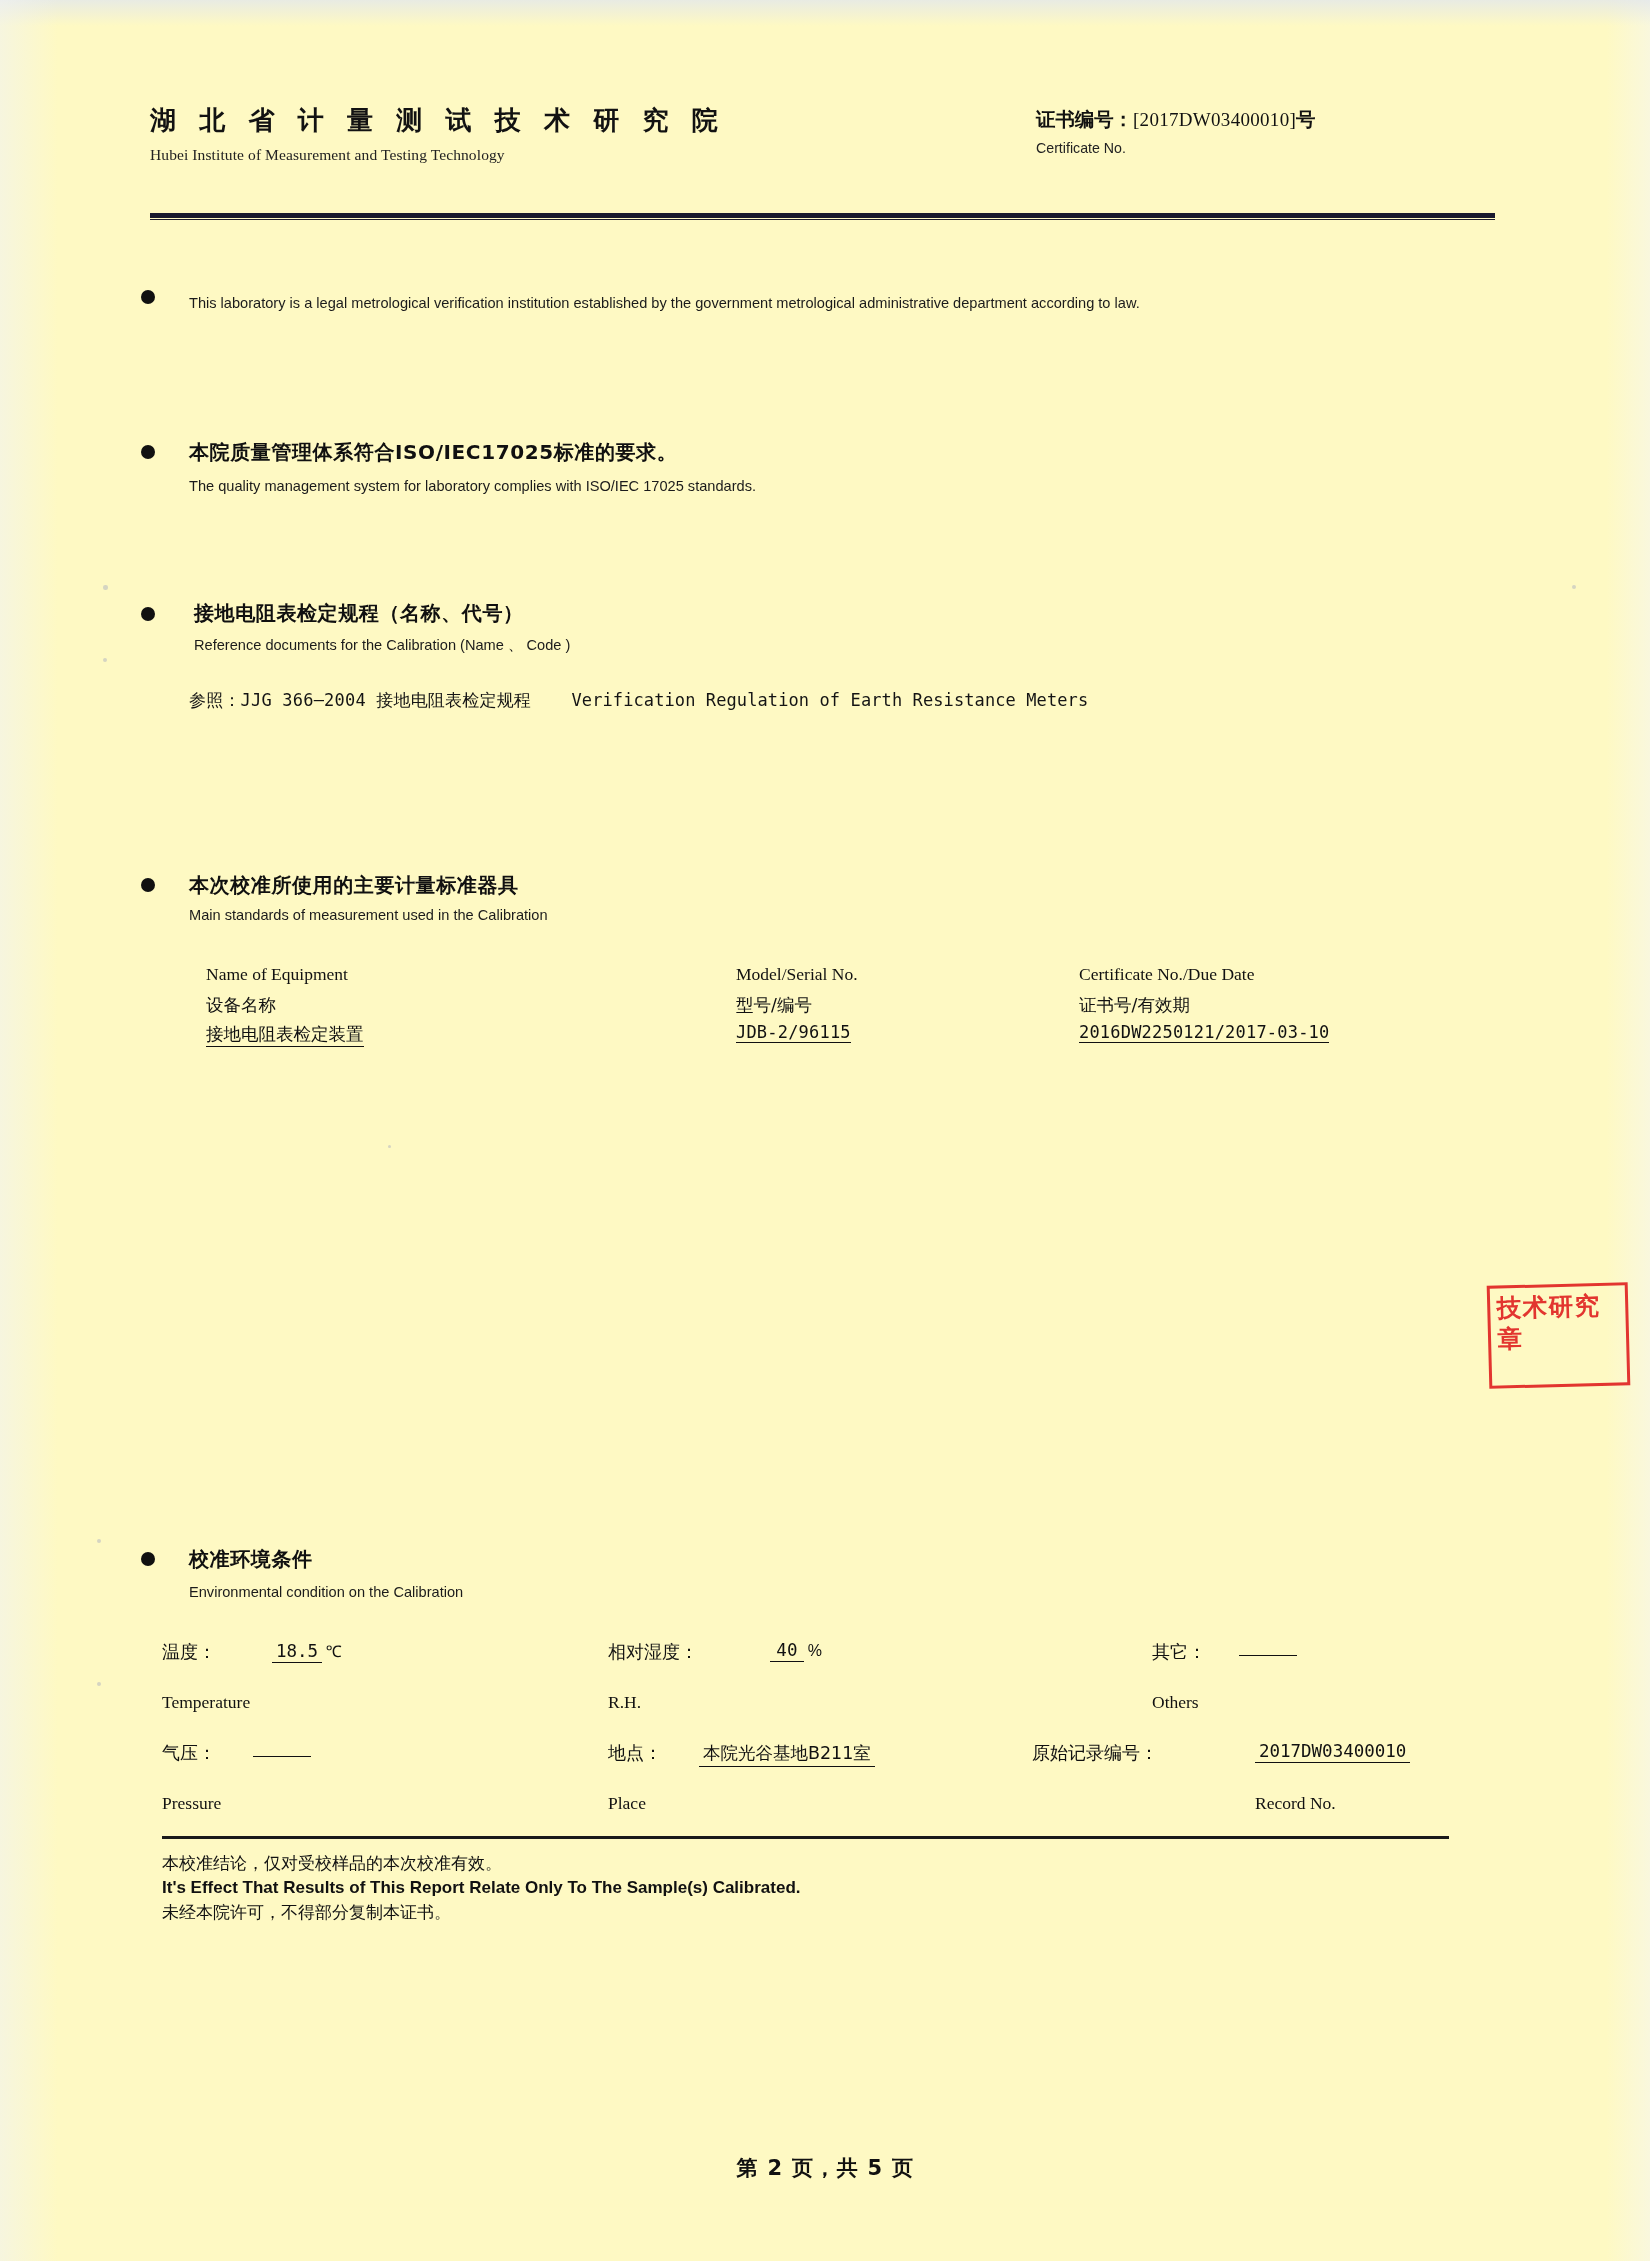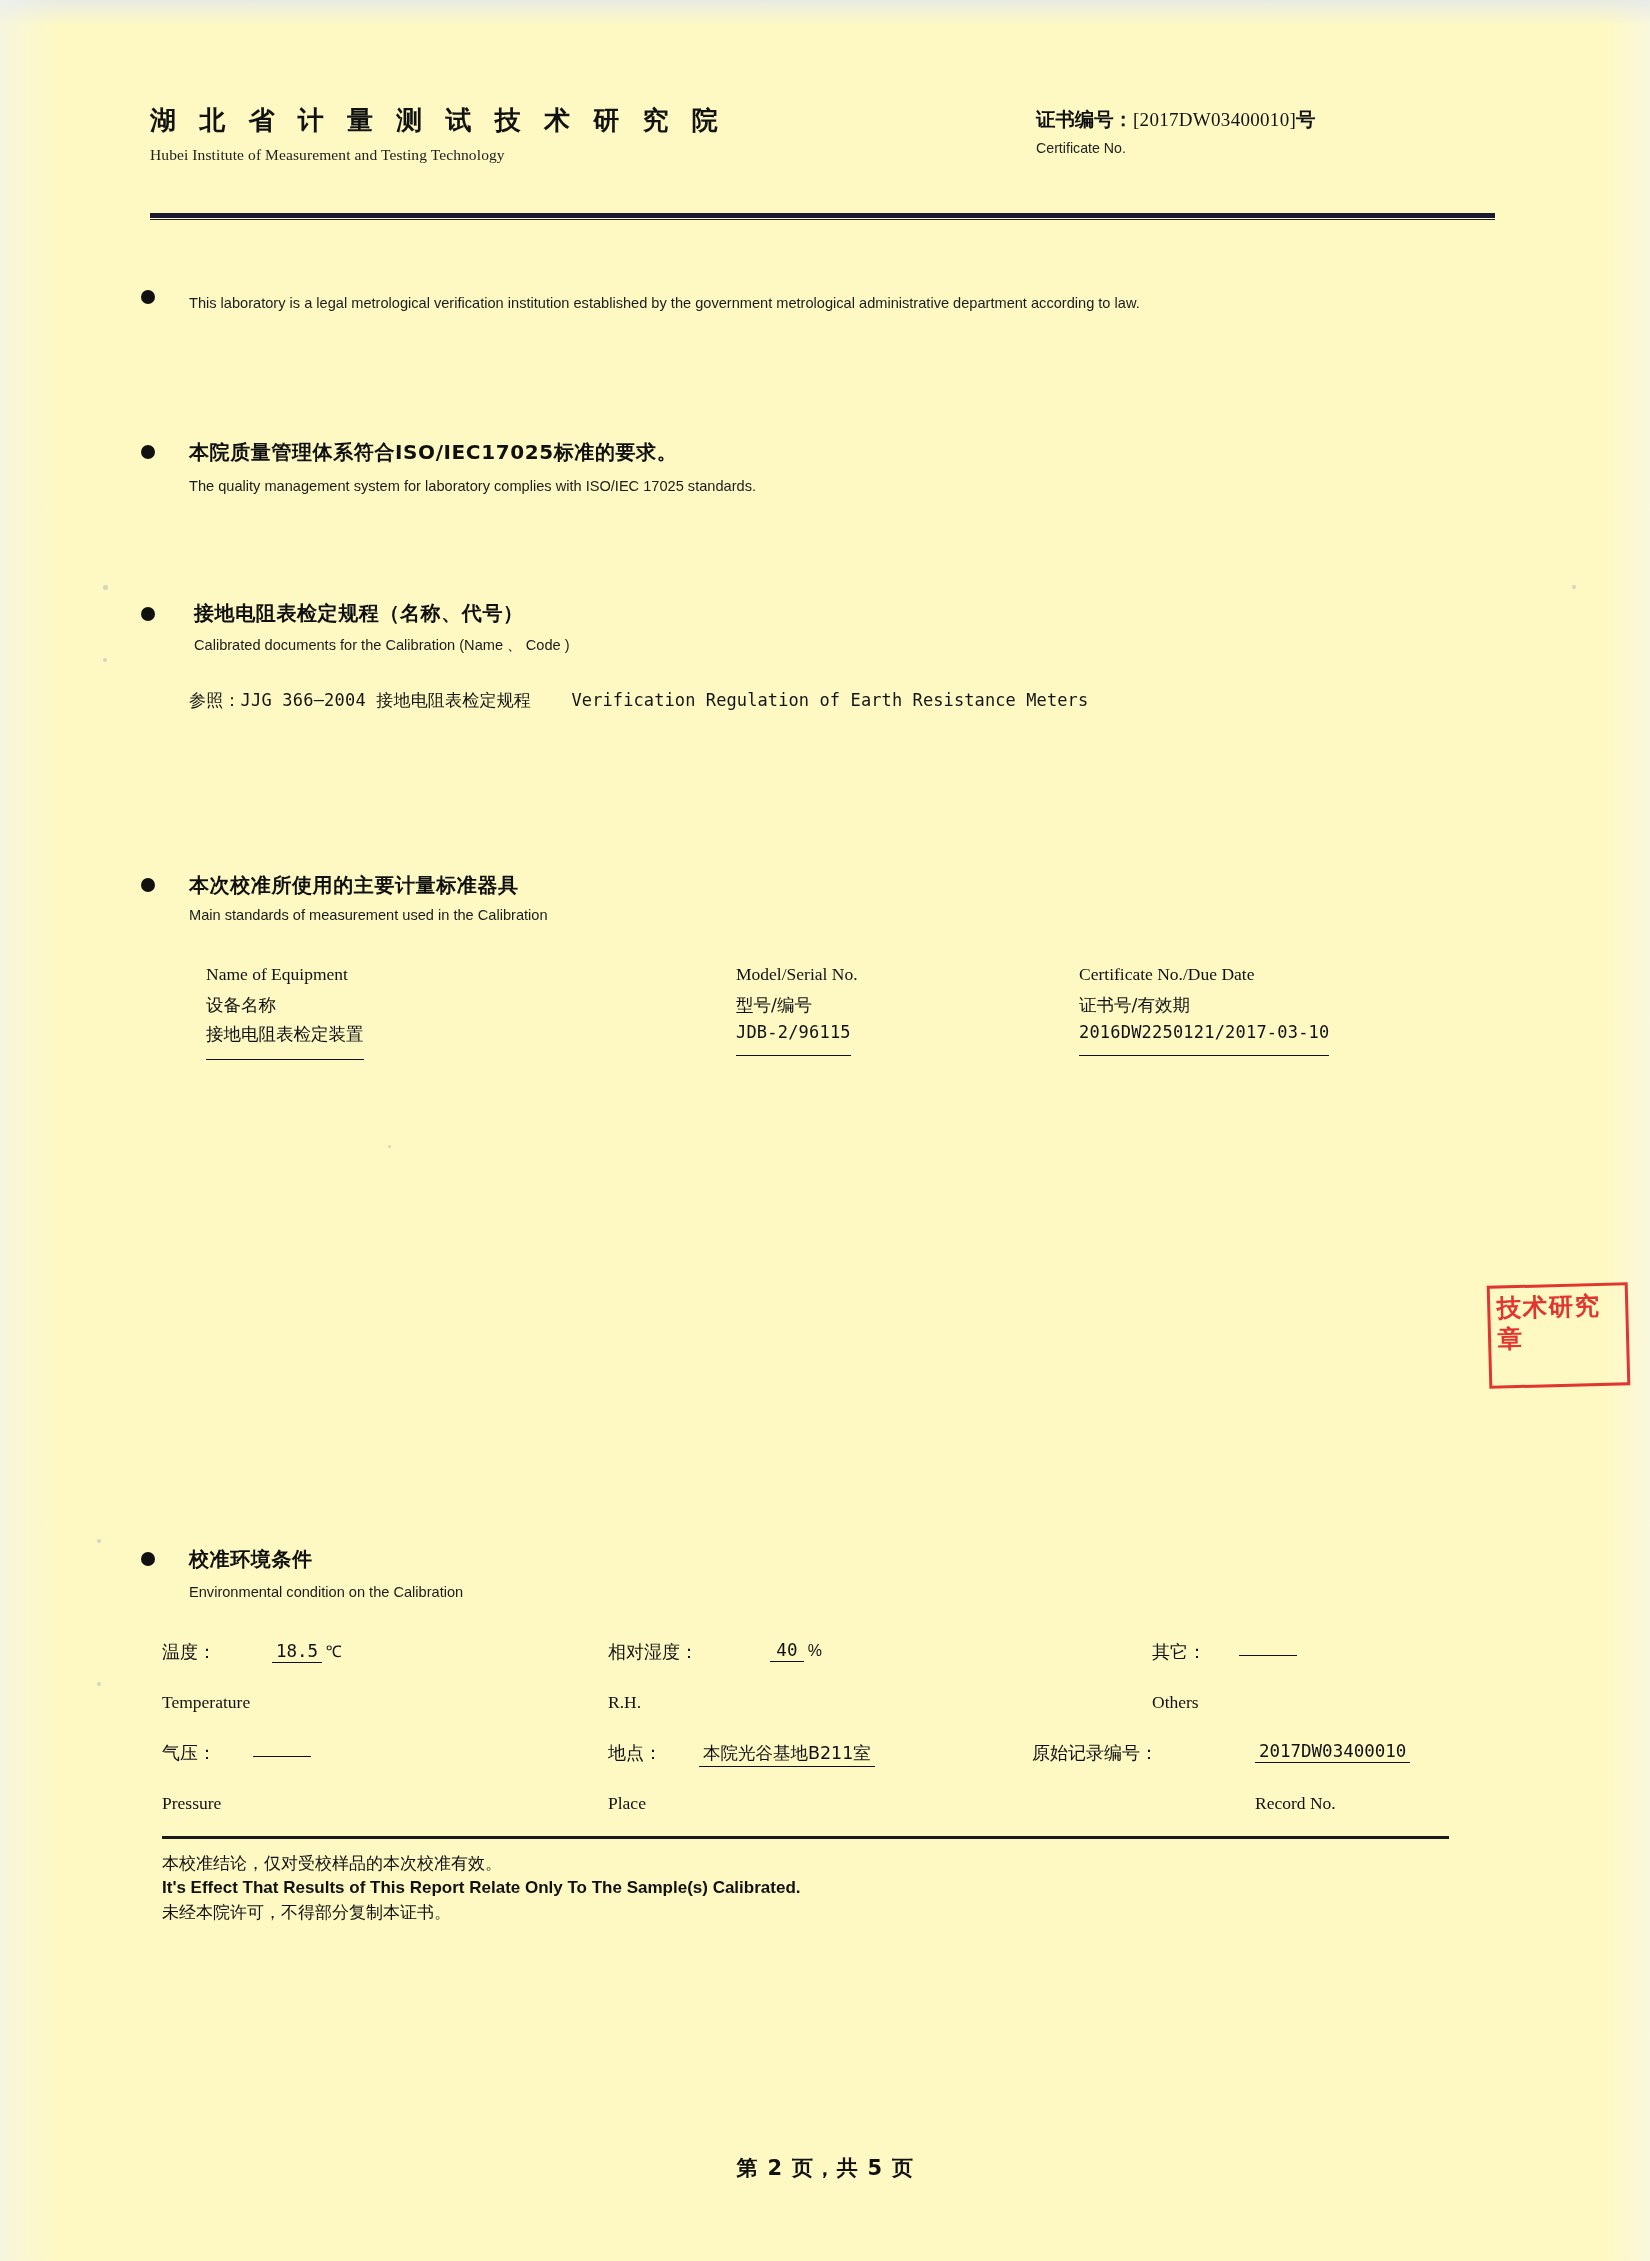--- a/index.html
+++ b/index.html
@@ -176,21 +176,21 @@
     font-size: 17.5px;
     color: #111;
     padding-bottom: 7.8px;
   }
   .val {
     font-family: "DejaVu Sans", sans-serif;
     font-size: 17.5px;
     color: #111;
     display: inline-block;
     border-bottom: 1.3px solid #111;
-    padding-bottom: 13px;
+    padding-bottom: 0;
   }
   .val-mono {
     font-family: "DejaVu Sans Mono", monospace;
     font-size: 17px;
     letter-spacing: 0.2px;
   }
 
   
   .stamp {
     position: absolute;
@@ -319,21 +319,21 @@
 
   <div class="bullet b2"></div>
   <div class="s2">
     <div class="sec-cn">本院质量管理体系符合ISO/IEC17025标准的要求。</div>
     <div class="sec-en">The quality management system for laboratory complies with ISO/IEC 17025 standards.</div>
   </div>
 
   <div class="bullet b3"></div>
   <div class="s3">
     <div class="sec-cn">接地电阻表检定规程（名称、代号）</div>
-    <div class="sec-en">Calibrated documents for the Calibration (Name 、 Code )</div>
+    <div class="sec-en">Reference documents for the Calibration (Name 、 Code )</div>
   </div>
   <div class="ref-text">
     <span>参照：JJG  366—2004 接地电阻表检定规程</span>
     <span class="ref-en" style="margin-left:30px;">Verification Regulation of Earth Resistance Meters</span>
   </div>
 
   <div class="bullet b4"></div>
   <div class="s4">
     <div class="sec-cn">本次校准所使用的主要计量标准器具</div>
     <div class="sec-en">Main standards of measurement used in the Calibration</div>

